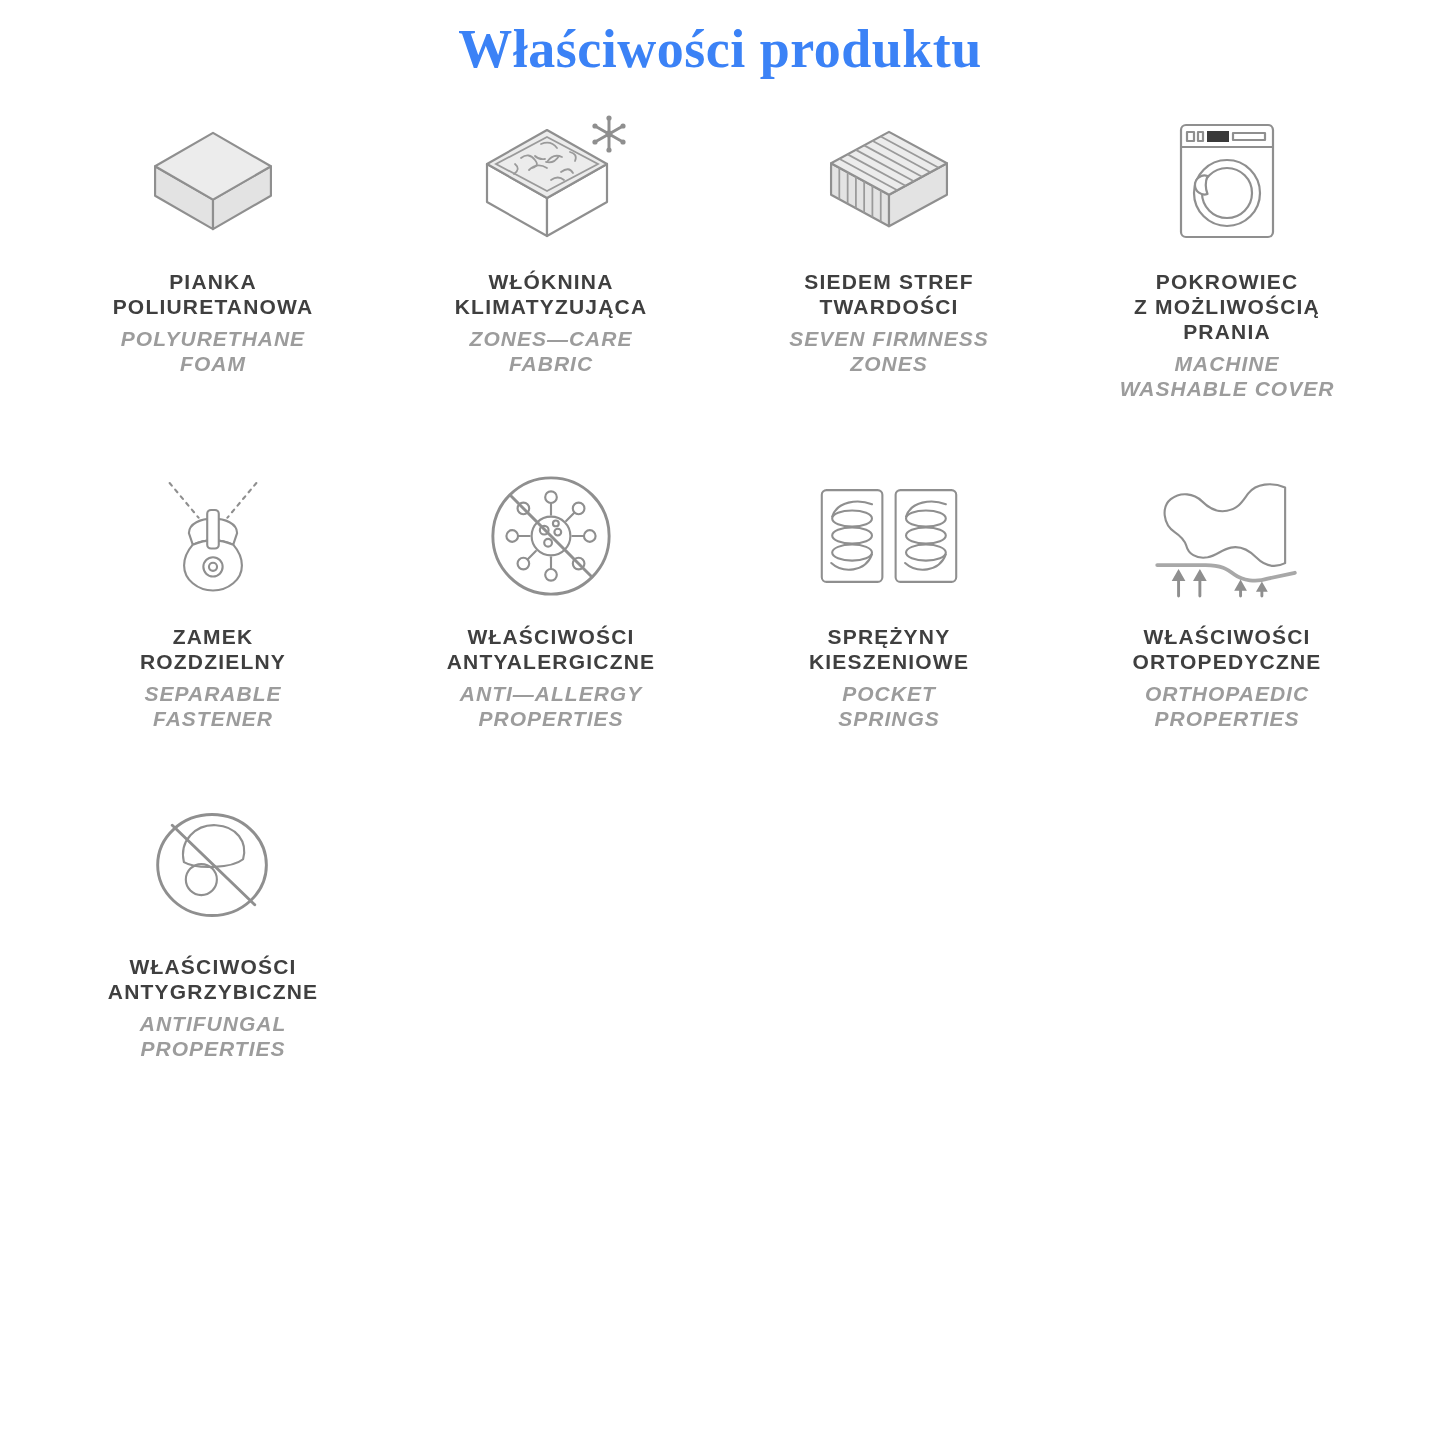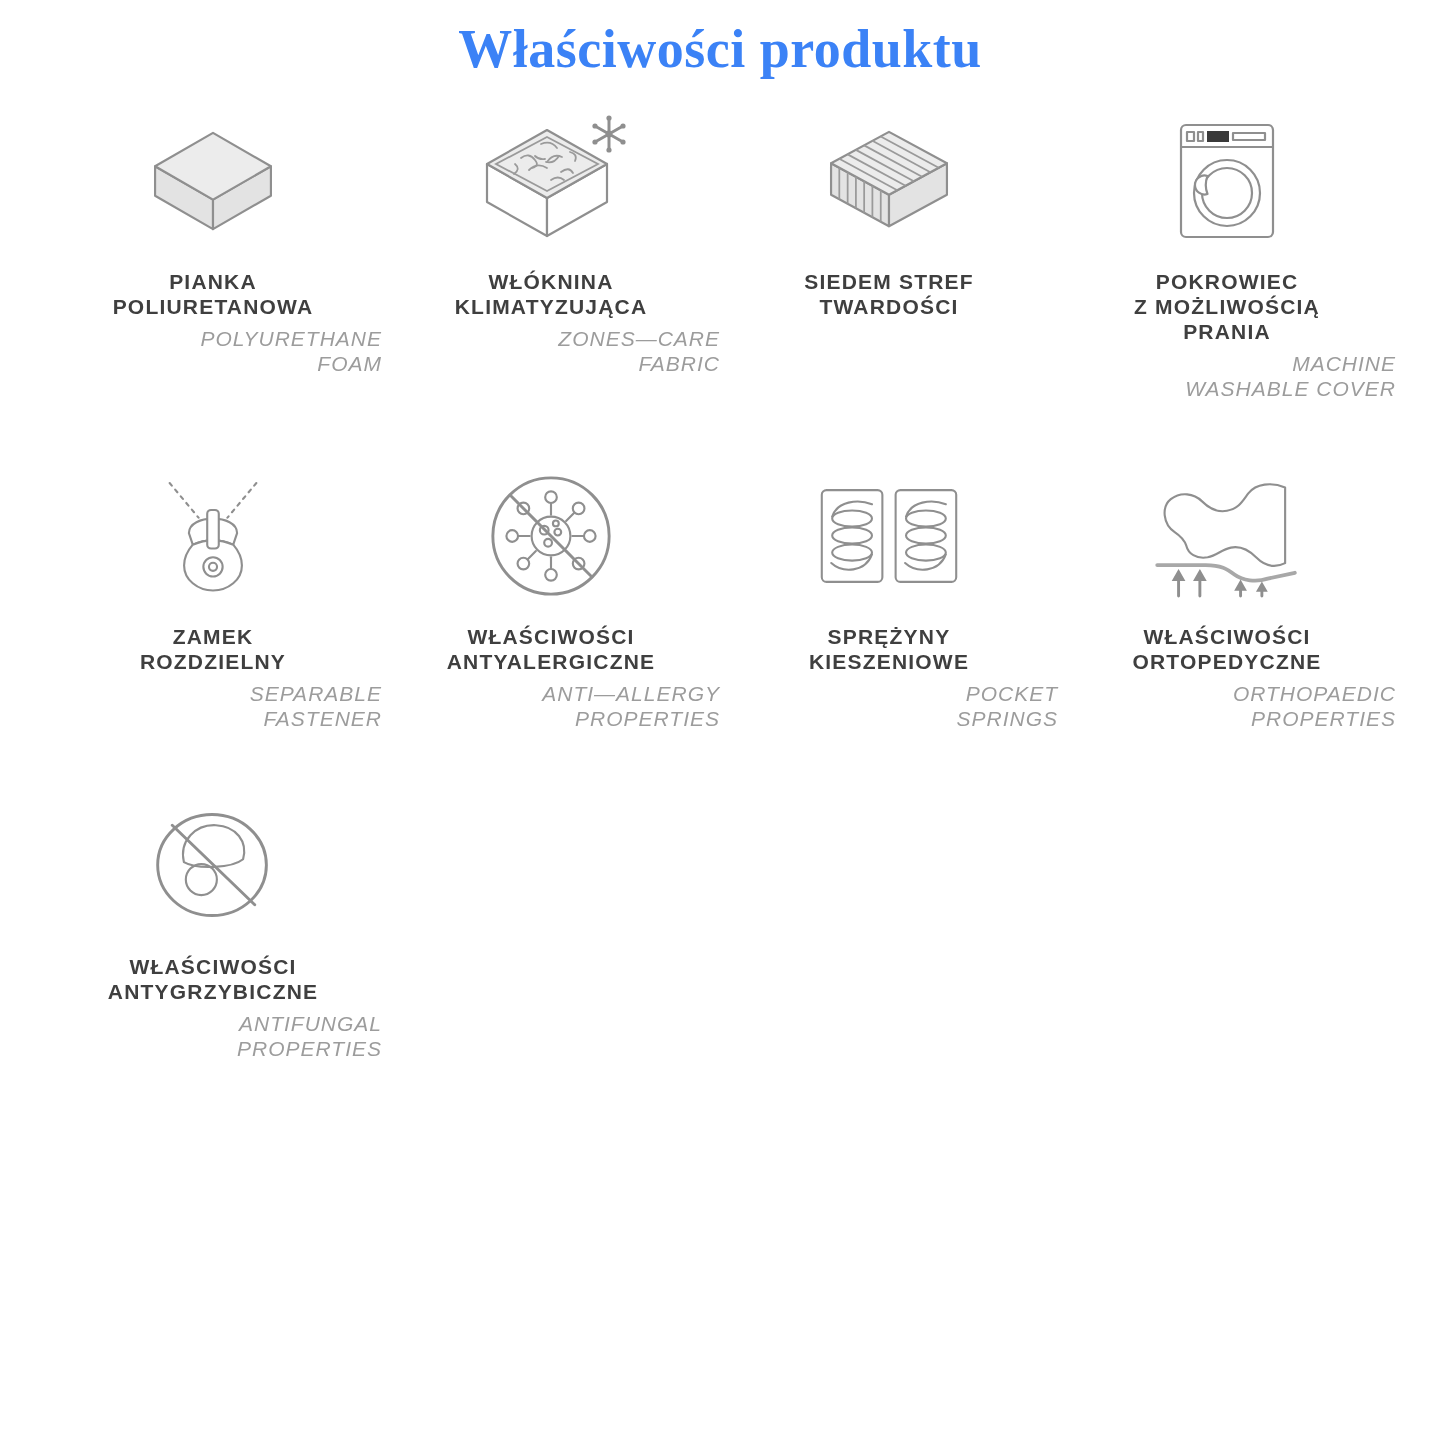--- a/index.html
+++ b/index.html
@@ -38,28 +38,27 @@
   .feature-title {
     font-weight:700;
     font-size:21px;
     line-height:25px;
     letter-spacing:1.2px;
     color:#3f3f3f;
     white-space:pre-line;
   }
   .feature-subtitle {
     font-style:italic;
-    font-weight:400;
+    font-weight:700;
     font-size:21px;
     line-height:25px;
     letter-spacing:1px;
     color:#9c9c9c;
     margin-top:7px;
     white-space:pre-line;
-    text-align:right;
   }
   svg { display:block; }
   .st  { stroke:#8f8f8f; stroke-width:2.2; stroke-linejoin:round; stroke-linecap:round; fill:none; }
   .st3 { stroke:#8f8f8f; stroke-width:3;   stroke-linejoin:round; stroke-linecap:round; fill:none; }
   .thin{ stroke:#9a9a9a; stroke-width:1.8; stroke-linecap:round; fill:none; }
   .fillTop  { fill:#ececec; }
   .fillSide { fill:#e3e3e3; }
   .fillWhite{ fill:#ffffff; }
 </style>
 </head>
@@ -141,20 +140,22 @@
             <line x1="22.9" y1="47.1" x2="22.9" y2="79.1"></line>
             <line x1="31.3" y1="51.7" x2="31.3" y2="83.7"></line>
             <line x1="39.7" y1="56.3" x2="39.7" y2="88.3"></line>
             <line x1="48.1" y1="60.9" x2="48.1" y2="92.9"></line>
             <line x1="56.6" y1="65.4" x2="56.6" y2="97.4"></line>
           </g>
         </svg>
       </div>
       <div class="feature-title">SIEDEM STREF
 TWARDOŚCI</div>
+      <div class="feature-subtitle">SEVEN FIRMNESS
+ZONES</div>
     </div>
 
     <div class="feature-item">
       <div class="icon-box">
         <svg width="100" height="120" viewBox="0 0 100 120">
           <rect class="fillWhite st" x="4" y="4" width="92" height="112" rx="5" stroke-width="2.6"></rect>
           <line class="st" x1="4" y1="26" x2="96" y2="26"></line>
           <rect class="st" x="10" y="11" width="7" height="9" stroke-width="1.8"></rect>
           <rect class="st" x="21" y="11" width="5" height="9" stroke-width="1.8"></rect>
           <rect x="30" y="10" width="22" height="11" fill="#3a3a3a"></rect>

